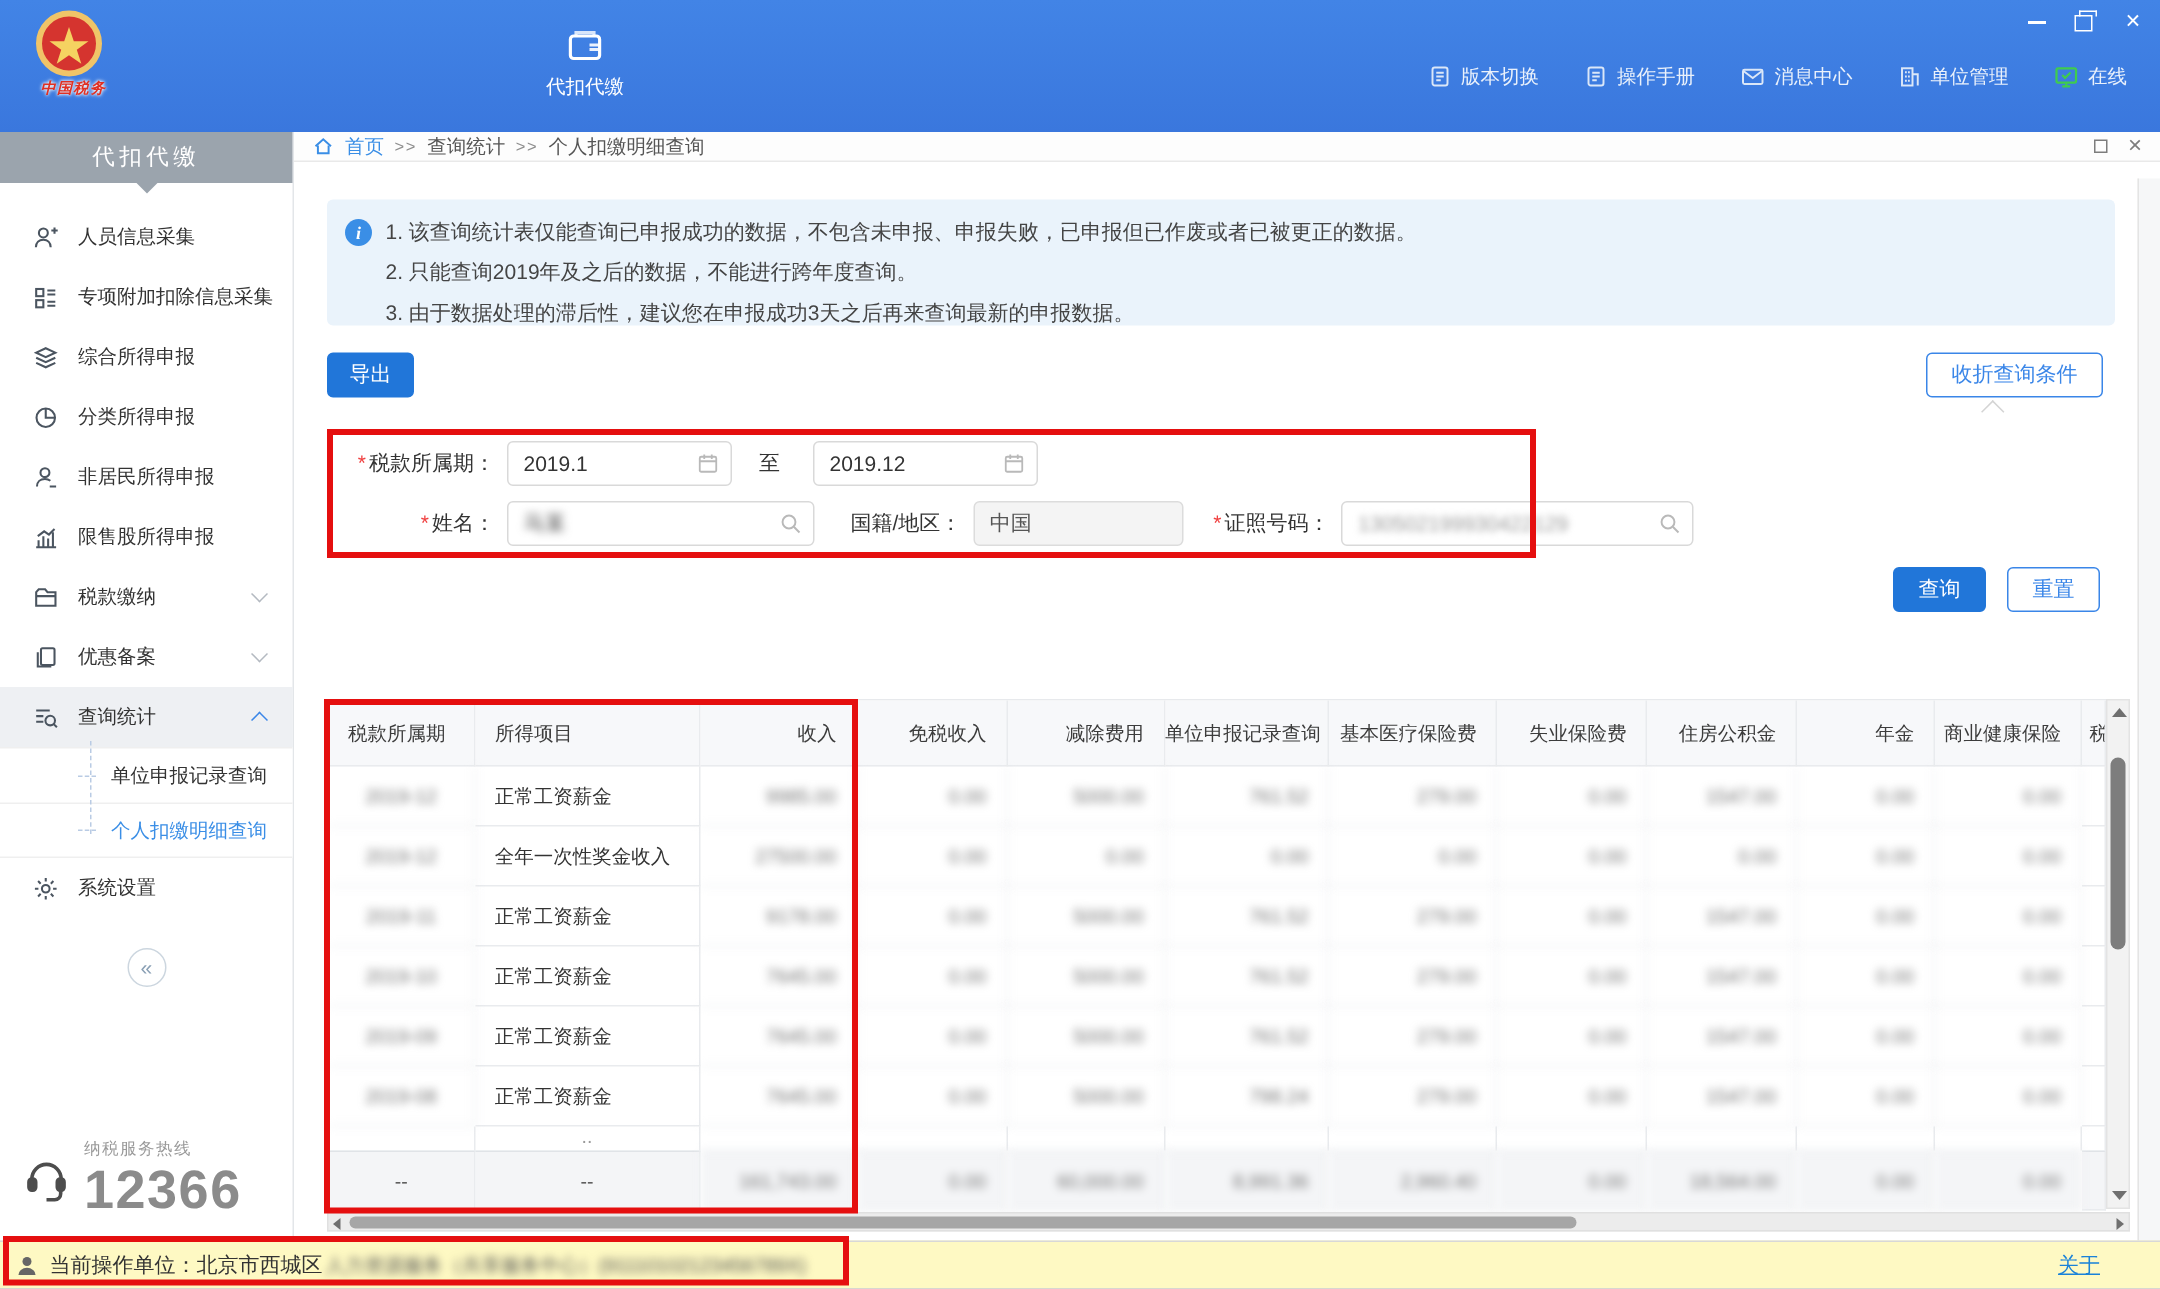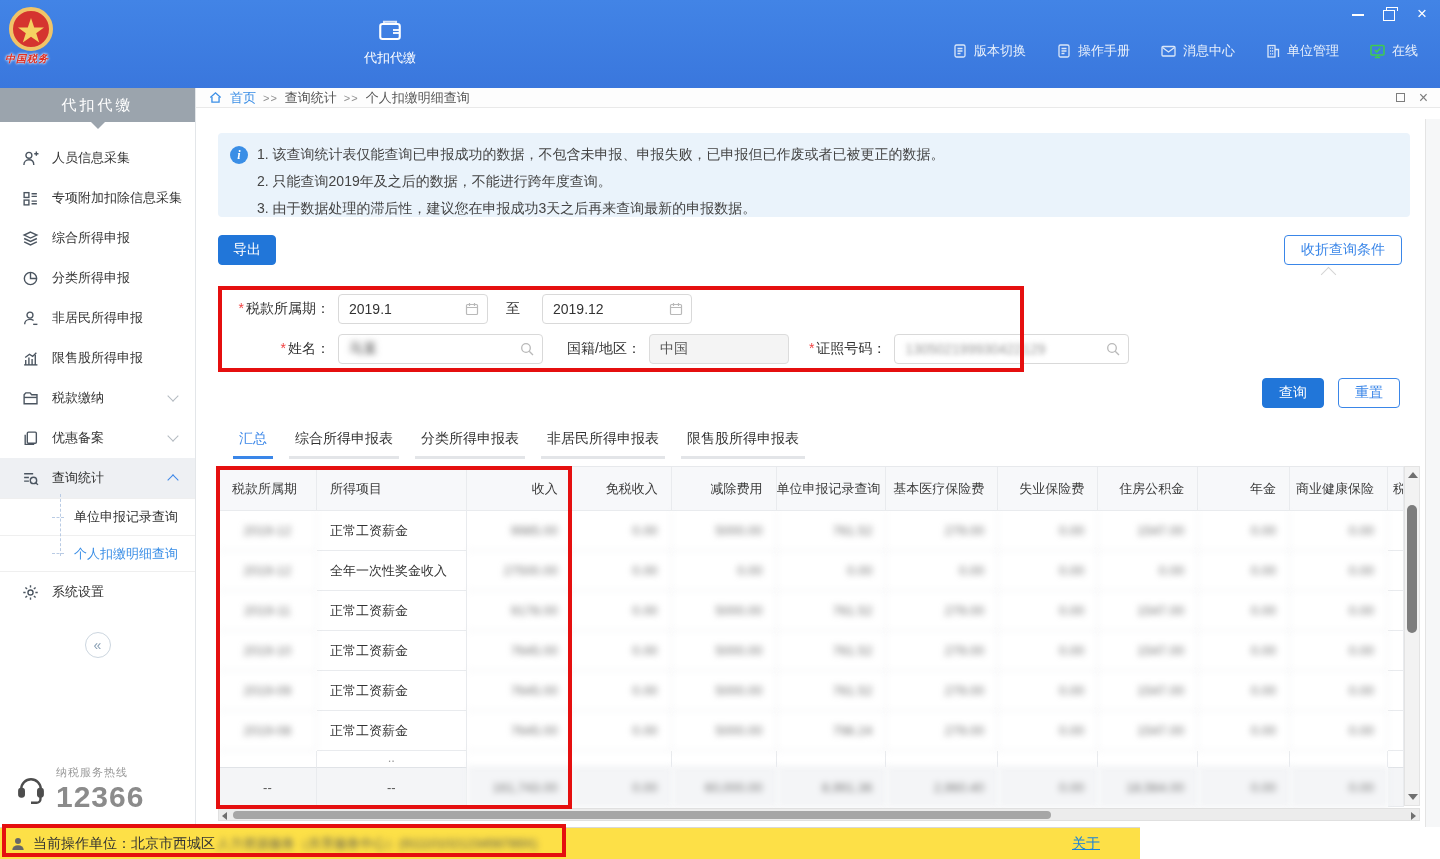--- a/index.html
+++ b/index.html
@@ -2,21 +2,21 @@
 <html><head>
 <meta charset="utf-8">
 <style>
   * { margin:0; padding:0; box-sizing:border-box; }
   body { font-family:"Liberation Sans","DejaVu Sans",sans-serif; background:#888; }
   .screen { position:relative; width:1440px; height:859px; background:#fff; overflow:hidden; font-size:13px; color:#333; }
 
   
   .app-header { position:absolute; left:0; top:0; width:1440px; height:88px;
     background:linear-gradient(180deg,#4284e6 0%,#3a77dd 100%); }
-  .brand { position:absolute; left:5px; top:6px; width:58px; }
+  .brand { position:absolute; left:20px; top:6px; width:58px; text-align:center; }
   .brand-cn { font-size:10px; font-style:italic; font-weight:bold; color:#e03023; text-shadow:0 0 2px #fff,0 0 3px #fff; margin-top:-4px; letter-spacing:1px;}
   .app-title { position:absolute; left:84px; top:30px; color:#fff; font-size:22px; font-weight:bold; letter-spacing:1px; }
   .nav-item { position:absolute; left:352px; top:18px; width:76px; text-align:center; color:#fff; cursor:pointer; }
   .nav-item .lbl { display:block; margin-top:4px; font-size:13px; }
   .header-menu { position:absolute; right:22px; top:42px; display:flex; align-items:flex-start; gap:30px; }
   .hm-item { display:flex; align-items:center; gap:6px; color:#eaf1fb; font-size:13px; cursor:pointer; }
   .win-controls { position:absolute; right:10px; top:4px; display:flex; align-items:center; gap:16px; height:20px; }
   .wc { width:16px; height:16px; position:relative; cursor:pointer; }
   .wc-min::after { content:''; position:absolute; left:2px; top:8px; width:12px; height:2px; background:#fff; }
   .wc-restore::before { content:''; position:absolute; left:1px; top:4px; width:10px; height:9px; border:1.5px solid #fff; }
@@ -37,21 +37,21 @@
   .submenu { position:relative; }
   .submenu::before { content:''; position:absolute; left:60px; top:-4px; bottom:16px; border-left:1px dashed #b9cbe4; }
   .sub-item { height:37px; display:flex; align-items:center; padding-left:52px; border-top:1px solid #efefef; font-size:13px; color:#333; cursor:pointer; background:#fff; }
   .sub-item .dash { width:12px; border-top:1px dashed #b9cbe4; margin-right:10px; }
   .sub-item.active { color:#3a8ee6; }
   .sub-item:last-child { border-bottom:1px solid #efefef; }
   .collapse-wrap { margin-top:20px; text-align:center; }
   .collapse-btn { display:inline-block; width:26px; height:26px; line-height:24px; border:1px solid #ccd6df; border-radius:50%; color:#8aa0b5; font-size:14px; cursor:pointer; background:#fff; }
   .hotline { position:absolute; left:16px; bottom:14px; display:flex; align-items:center; gap:10px; }
   .hotline .ht-txt .l1 { font-size:11px; color:#9a9a9a; letter-spacing:1px; }
-  .hotline .ht-txt .l2 { font-size:30px; font-weight:bold; color:#8b8b8b; letter-spacing:1px; line-height:1.1; }
+  .hotline .ht-txt .l2 { font-size:36px; font-weight:bold; color:#8b8b8b; letter-spacing:1px; line-height:1.1; }
 
   
   .main { position:absolute; left:196px; top:88px; right:0; bottom:32px; background:#fff; }
   .breadcrumb-bar { height:20px; border-bottom:1px solid #e9e9e9; background:#fdfdfd; display:flex; align-items:center; padding:0 12px; gap:7px; }
   .bc-home { color:#3a8ee6; font-size:13px; cursor:pointer; }
   .bc-sep { color:#8f8f8f; font-size:11px; letter-spacing:1px; }
   .bc-item { color:#555; font-size:13px; }
   .bc-controls { margin-left:auto; display:flex; align-items:center; gap:14px; }
   .bc-max { width:9px; height:9px; border:1.5px solid #7d7d7d; cursor:pointer; }
   .bc-close { color:#7d7d7d; font-size:16px; line-height:14px; cursor:pointer; }
@@ -111,21 +111,21 @@
   .vs-up { top:5px; border-bottom:6px solid #6f6f6f; }
   .vs-down { bottom:5px; border-top:6px solid #6f6f6f; }
   .vs-thumb { position:absolute; left:2px; top:38px; width:10px; height:128px; background:#7d7d7d; border-radius:6px; cursor:pointer; }
   .hscroll { position:absolute; left:0; top:342px; width:1202px; height:13px; background:#ececec; border:1px solid #e0e0e0; }
   .hs-thumb { position:absolute; left:14px; top:2px; width:818px; height:8px; background:#a6a6a6; border-radius:4px; cursor:pointer; }
   .hs-arrow { position:absolute; top:3px; width:0; height:0; border-top:4px solid transparent; border-bottom:4px solid transparent; }
   .hs-left { left:3px; border-right:5px solid #6f6f6f; }
   .hs-right { right:3px; border-left:5px solid #6f6f6f; }
 
   
-  .statusbar { position:absolute; left:0; bottom:0; width:1140px; height:32px; background:#fde047; border-top:1px solid #d8d8d8; display:flex; align-items:center; padding:0 10px; }
+  .statusbar { position:absolute; left:0; bottom:0; width:1440px; height:32px; background:#fef9c3; border-top:1px solid #d8d8d8; display:flex; align-items:center; padding:0 10px; }
   .sb-text { font-size:14px; color:#333; margin-left:7px; }
   .sb-blur { font-size:13px; color:#555; filter:blur(3px); margin-left:2px; }
   .sb-about { margin-left:auto; margin-right:30px; color:#1a82d9; font-size:14px; text-decoration:underline; cursor:pointer; }
 
   
   .anno { position:absolute; border:4px solid #e50f0f; pointer-events:none; z-index:50; }
   .anno1 { left:218px; top:286px; width:806px; height:86px; }
   .anno2 { left:216px; top:466px; width:356px; height:343px; }
   .anno3 { left:2px;  top:824px; width:564px; height:33px; }
 
@@ -431,27 +431,20 @@
             </span>
         </span>
       </div>
     </div>
 
     <div class="actions">
       <button class="btn-primary">查询</button>
       <button class="btn-outline">重置</button>
     </div>
 
-    <div class="tabs">
-      <div class="tab active">汇总</div>
-      <div class="tab">综合所得申报表</div>
-      <div class="tab">分类所得申报表</div>
-      <div class="tab">非居民所得申报表</div>
-      <div class="tab">限售股所得申报表</div>
-    </div>
 
     <div class="table-area">
       <div class="grid">
         <div class="trow">
             <div class="cell hc c1">税款所属期</div>
             <div class="cell hc c2">所得项目</div>
             <div class="cell hc c3">收入</div>
             <div class="cell hc c4">免税收入</div>
             <div class="cell hc c5">减除费用</div>
             <div class="cell hc c6">单位申报记录查询</div>

